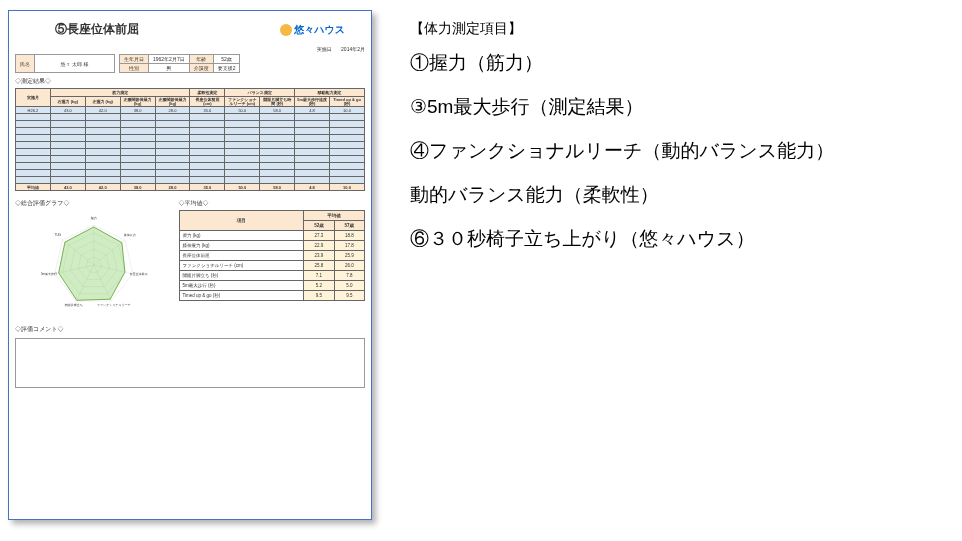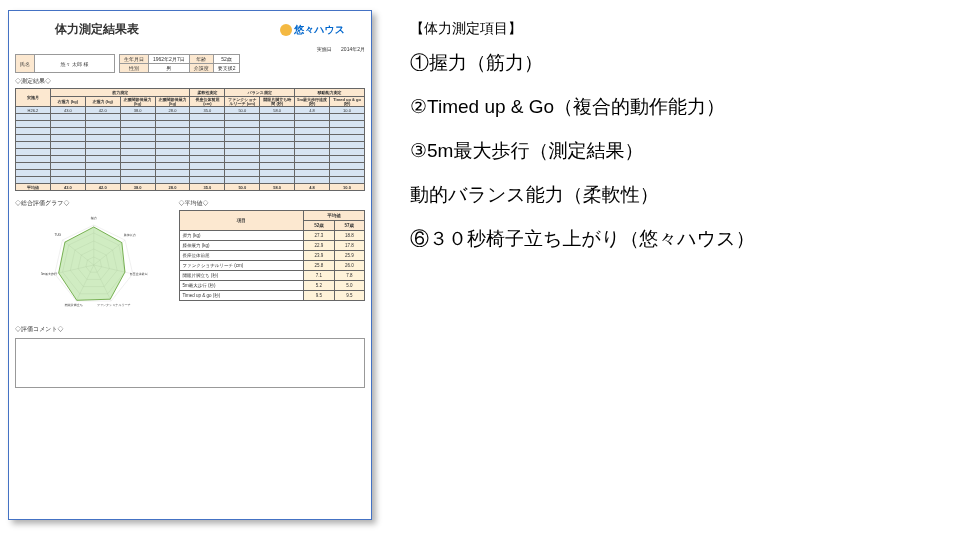--- a/index.html
+++ b/index.html
@@ -43,21 +43,21 @@
 </style>
 </head>
 <body>
 
 <div class="slide">
 
   <div class="left-col">
     <div class="sheet">
 
       <div class="sheet-head">
-        <div class="sheet-title">体力測定結果表</div>
+        <div class="sheet-title">⑤長座位体前屈</div>
         <div class="brand">
           <span class="brand-icon"></span>
           <span class="brand-text">悠々ハウス</span>
         </div>
       </div>
 
       <div class="meta-row top">
         <span>実施日</span>&nbsp;
         <span>2014年2月</span>
       </div>
@@ -347,20 +347,20 @@
       <div class="sec-ttl">◇評価コメント◇</div>
       <div class="comment-box"></div>
 
     </div>
   </div>
 
   <div class="right-col">
     <div class="items-title">【体力測定項目】</div>
     <div id="items-list">
         <div class="item-line" style="margin-top: 0px;">①握力（筋力）</div>
-        <div class="item-line">②Timed up &amp; Go（複合的動作能力）</div>
         <div class="item-line">③5m最大歩行（測定結果）</div>
+        <div class="item-line">④ファンクショナルリーチ（動的バランス能力）</div>
         <div class="item-line">動的バランス能力（柔軟性）</div>
         <div class="item-line">⑥３０秒椅子立ち上がり（悠々ハウス）</div>
       </div>
   </div>
 
 </div>
 
 </body></html>

